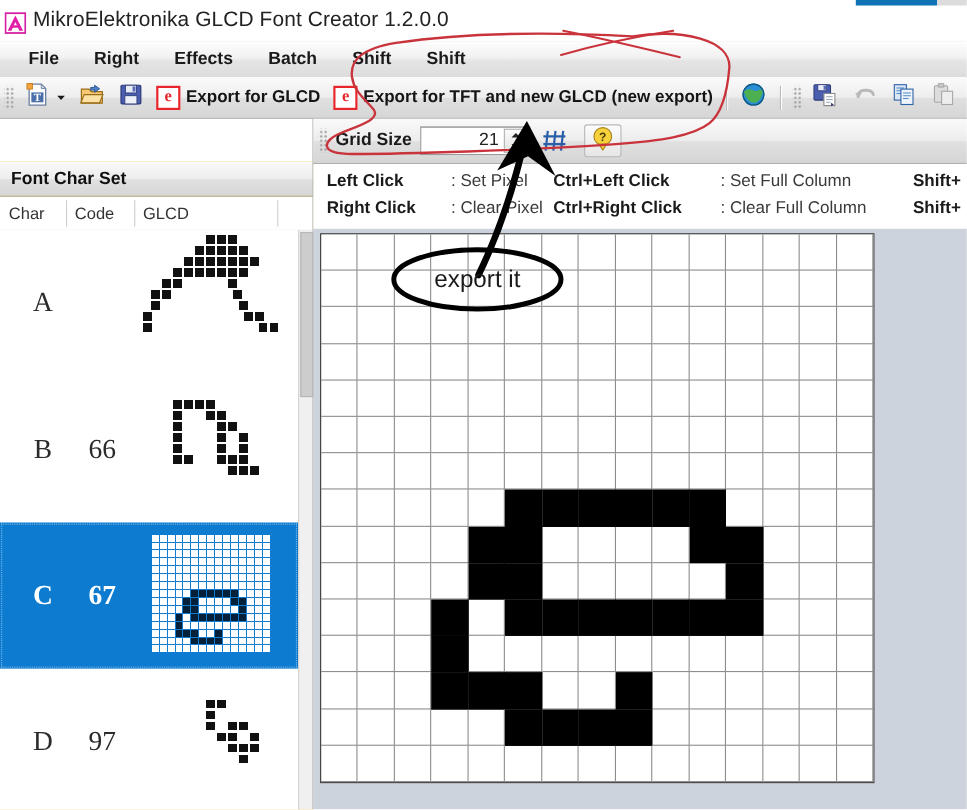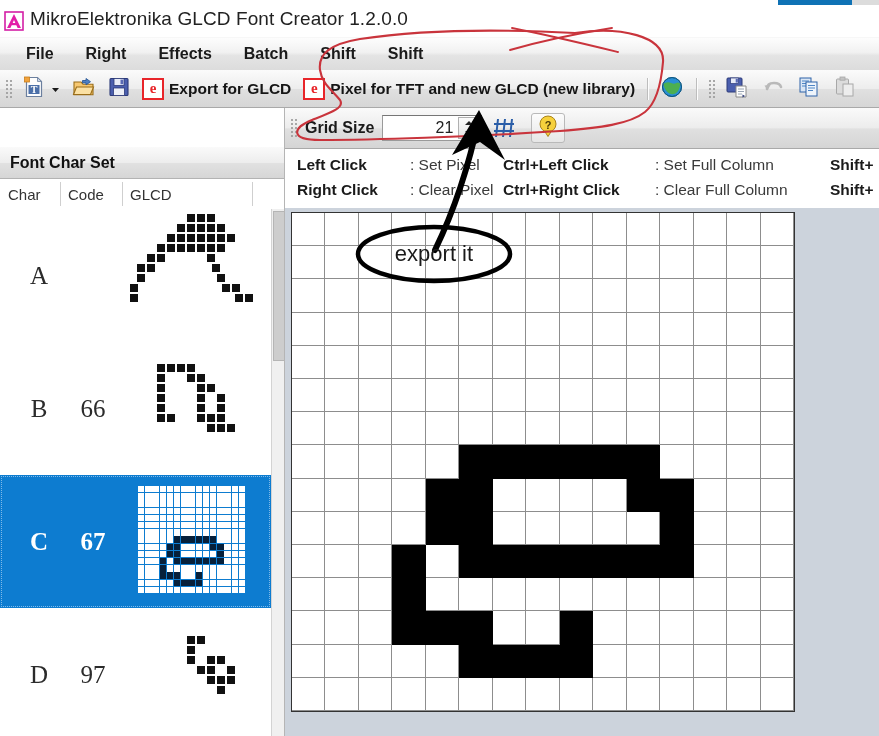--- a/index.html
+++ b/index.html
@@ -191,21 +191,21 @@
       <span class="ico-export">
           <span class="e">e</span>
         </span>
       <span class="tb-label">Export for GLCD</span>
     </div>
 
     <div class="tb-btn">
       <span class="ico-export">
           <span class="e">e</span>
         </span>
-      <span class="tb-label">Pixel for TFT and new GLCD (new library)</span>
+      <span class="tb-label">Export for TFT and new GLCD (new export)</span>
     </div>
 
     <div class="tb-sep"></div>
 
     <div class="tb-btn">
       <span class="icon">
         <svg width="24" height="24" viewBox="0 0 24 24">
           <circle cx="12" cy="12" r="9.5" fill="#2a8fd4" stroke="#14608f" stroke-width="1"></circle>
           <path d="M3.2 9 q4 -3 8 -1 q3 1.5 5 0 q2.5 -1.5 4.2 1 q-1 7 -5 9.5 q-4 2 -7.5 -1 q-3 -2.5 -4.7 -8.5 z" fill="#4caf50"></path>
           <ellipse cx="12" cy="12" rx="9.5" ry="9.5" fill="none" stroke="#0f5a86" stroke-width="1"></ellipse>

